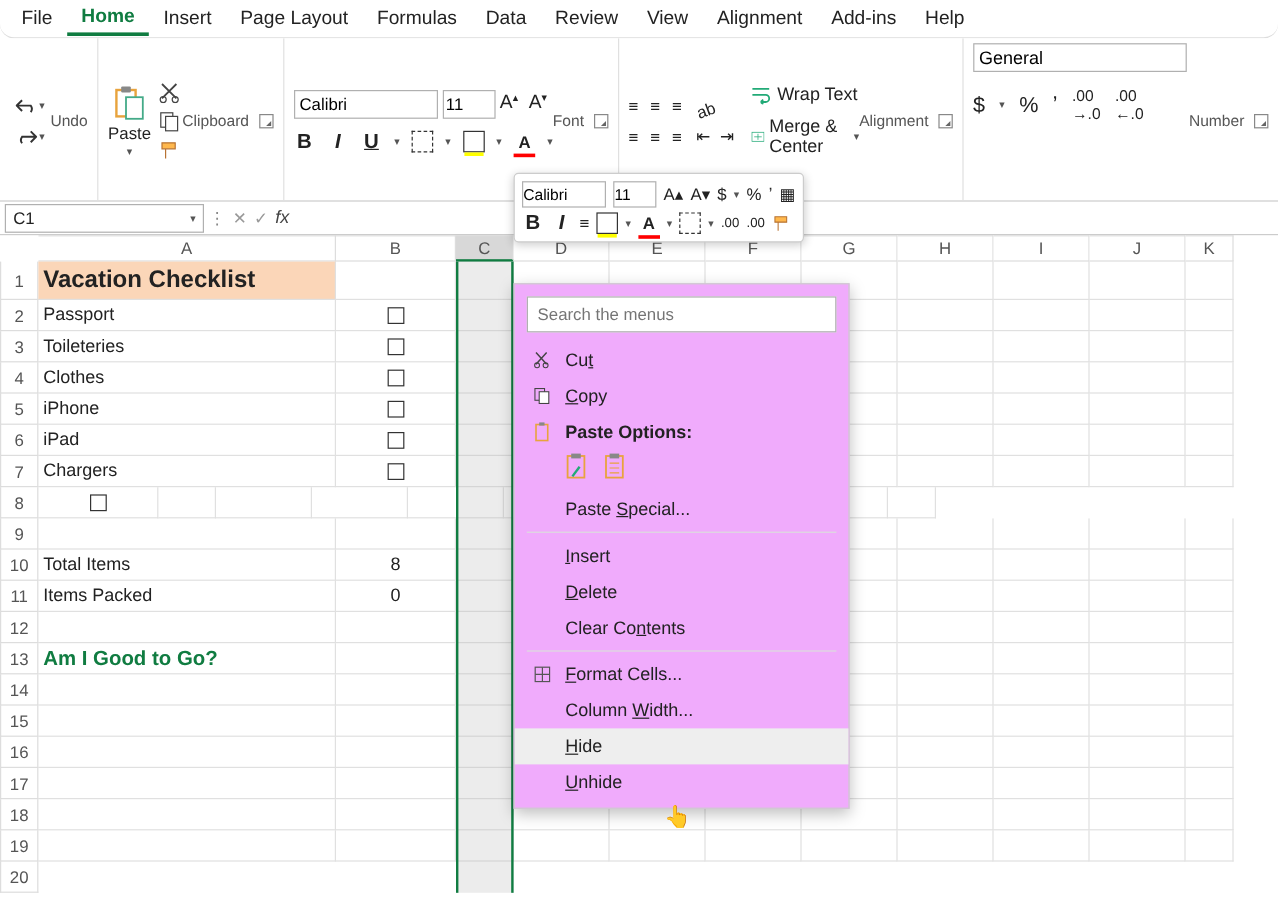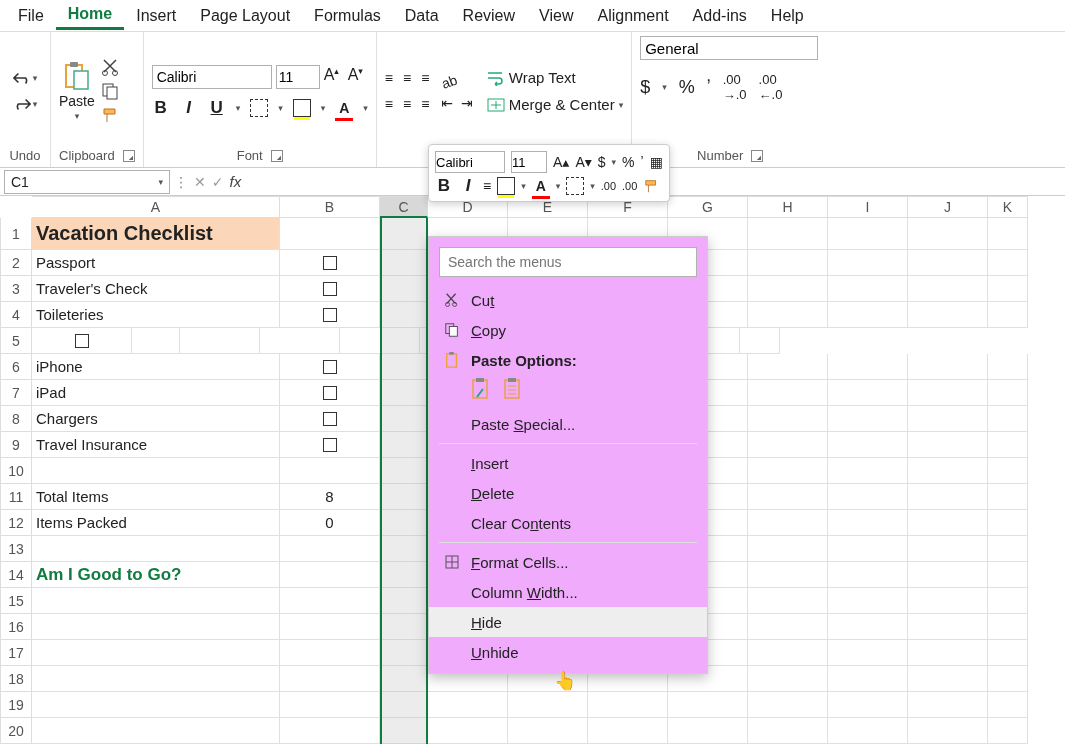--- a/index.html
+++ b/index.html
@@ -1,25 +1,25 @@
 <!DOCTYPE html>
 <html><head>
 <meta charset="utf-8">
 <style>
 * { box-sizing: border-box; margin: 0; padding: 0; font-family: "Segoe UI", Arial, sans-serif; }
 body { background: #fff; font-size: 14px; color: #222; width: 1065px; height: 750px; overflow: hidden; position: relative; }
 
 
-.menubar { display: flex; align-items: center; height: 32px; padding: 0 6px; border-bottom: 1px solid #ddd; font-size: 16px; }
+.menubar { display: flex; align-items: center; height: 32px; padding: 0 6px; border-bottom: 1px solid #ddd; font-size: 16px; border-radius: 12px; }
 .menubar .mi { padding: 4px 12px; cursor: pointer; }
 .menubar .mi.active { color: #107c41; border-bottom: 3px solid #107c41; font-weight: 600; }
 
 
 .ribbon { display: flex; border-bottom: 1px solid #ccc; height: 136px; }
-.rgroup { display: flex; flex-direction: column; justify-content: space-between; border-right: 1px solid #e0e0e0; padding: 4px 8px 2px 8px; }
+.rgroup { display: flex; flex-direction: row; justify-content: space-between; border-right: 1px solid #e0e0e0; padding: 4px 8px 2px 8px; }
 .rgroup .label { text-align: center; font-size: 13px; color: #555; padding: 2px 0; display: flex; justify-content: center; align-items: center; gap: 8px; }
 .dlaunch { width: 12px; height: 12px; border: 1px solid #888; position: relative; }
 .dlaunch::after { content: ""; position: absolute; right: -2px; bottom: -2px; border: 3px solid transparent; border-top-color: #666; transform: rotate(-45deg); }
 .rbody { flex: 1; display: flex; align-items: center; gap: 6px; }
 
 
 .undo-col { display: flex; flex-direction: column; gap: 4px; align-items: center; }
 .undo-btn { width: 34px; height: 22px; display: flex; align-items: center; justify-content: center; gap: 2px; }
 .arrow-undo, .arrow-redo { width: 18px; height: 14px; }
 .carrot { font-size: 9px; color: #555; }
@@ -336,50 +336,36 @@
         <div class="cell" style="width: 80px;"></div>
         <div class="cell" style="width: 80px;"></div>
         <div class="cell" style="width: 80px;"></div>
         <div class="cell" style="width: 80px;"></div>
         <div class="cell" style="width: 80px;"></div>
         <div class="cell" style="width: 80px;"></div>
         <div class="cell" style="width: 80px;"></div>
         <div class="cell" style="width: 40px;"></div>
       </div>
       <div class="row">
-        <div class="cell" style="width: 248px;">Traveler's Check</div>
-        <div class="cell center" style="width: 100px;">
-          <span class="chk"></span>
-        </div>
-        <div class="cell" style="width: 48px;"></div>
-        <div class="cell" style="width: 80px;"></div>
-        <div class="cell" style="width: 80px;"></div>
-        <div class="cell" style="width: 80px;"></div>
-        <div class="cell" style="width: 80px;"></div>
-        <div class="cell" style="width: 80px;"></div>
-        <div class="cell" style="width: 80px;"></div>
-        <div class="cell" style="width: 80px;"></div>
-        <div class="cell" style="width: 40px;"></div>
-      </div>
-      <div class="row">
         <div class="cell" style="width: 248px;">Toileteries</div>
         <div class="cell center" style="width: 100px;">
           <span class="chk"></span>
         </div>
         <div class="cell" style="width: 48px;"></div>
         <div class="cell" style="width: 80px;"></div>
         <div class="cell" style="width: 80px;"></div>
         <div class="cell" style="width: 80px;"></div>
         <div class="cell" style="width: 80px;"></div>
         <div class="cell" style="width: 80px;"></div>
         <div class="cell" style="width: 80px;"></div>
         <div class="cell" style="width: 80px;"></div>
         <div class="cell" style="width: 40px;"></div>
       </div>
       <div class="row">
+        <div class="cell" style="width: 248px;">Clothes</div>
         <div class="cell center" style="width: 100px;">
           <span class="chk"></span>
         </div>
         <div class="cell" style="width: 48px;"></div>
         <div class="cell" style="width: 80px;"></div>
         <div class="cell" style="width: 80px;"></div>
         <div class="cell" style="width: 80px;"></div>
         <div class="cell" style="width: 80px;"></div>
         <div class="cell" style="width: 80px;"></div>
         <div class="cell" style="width: 80px;"></div>
@@ -425,21 +411,20 @@
         <div class="cell" style="width: 80px;"></div>
         <div class="cell" style="width: 80px;"></div>
         <div class="cell" style="width: 80px;"></div>
         <div class="cell" style="width: 80px;"></div>
         <div class="cell" style="width: 80px;"></div>
         <div class="cell" style="width: 80px;"></div>
         <div class="cell" style="width: 80px;"></div>
         <div class="cell" style="width: 40px;"></div>
       </div>
       <div class="row">
-        <div class="cell" style="width: 248px;">Travel Insurance</div>
         <div class="cell center" style="width: 100px;">
           <span class="chk"></span>
         </div>
         <div class="cell" style="width: 48px;"></div>
         <div class="cell" style="width: 80px;"></div>
         <div class="cell" style="width: 80px;"></div>
         <div class="cell" style="width: 80px;"></div>
         <div class="cell" style="width: 80px;"></div>
         <div class="cell" style="width: 80px;"></div>
         <div class="cell" style="width: 80px;"></div>

